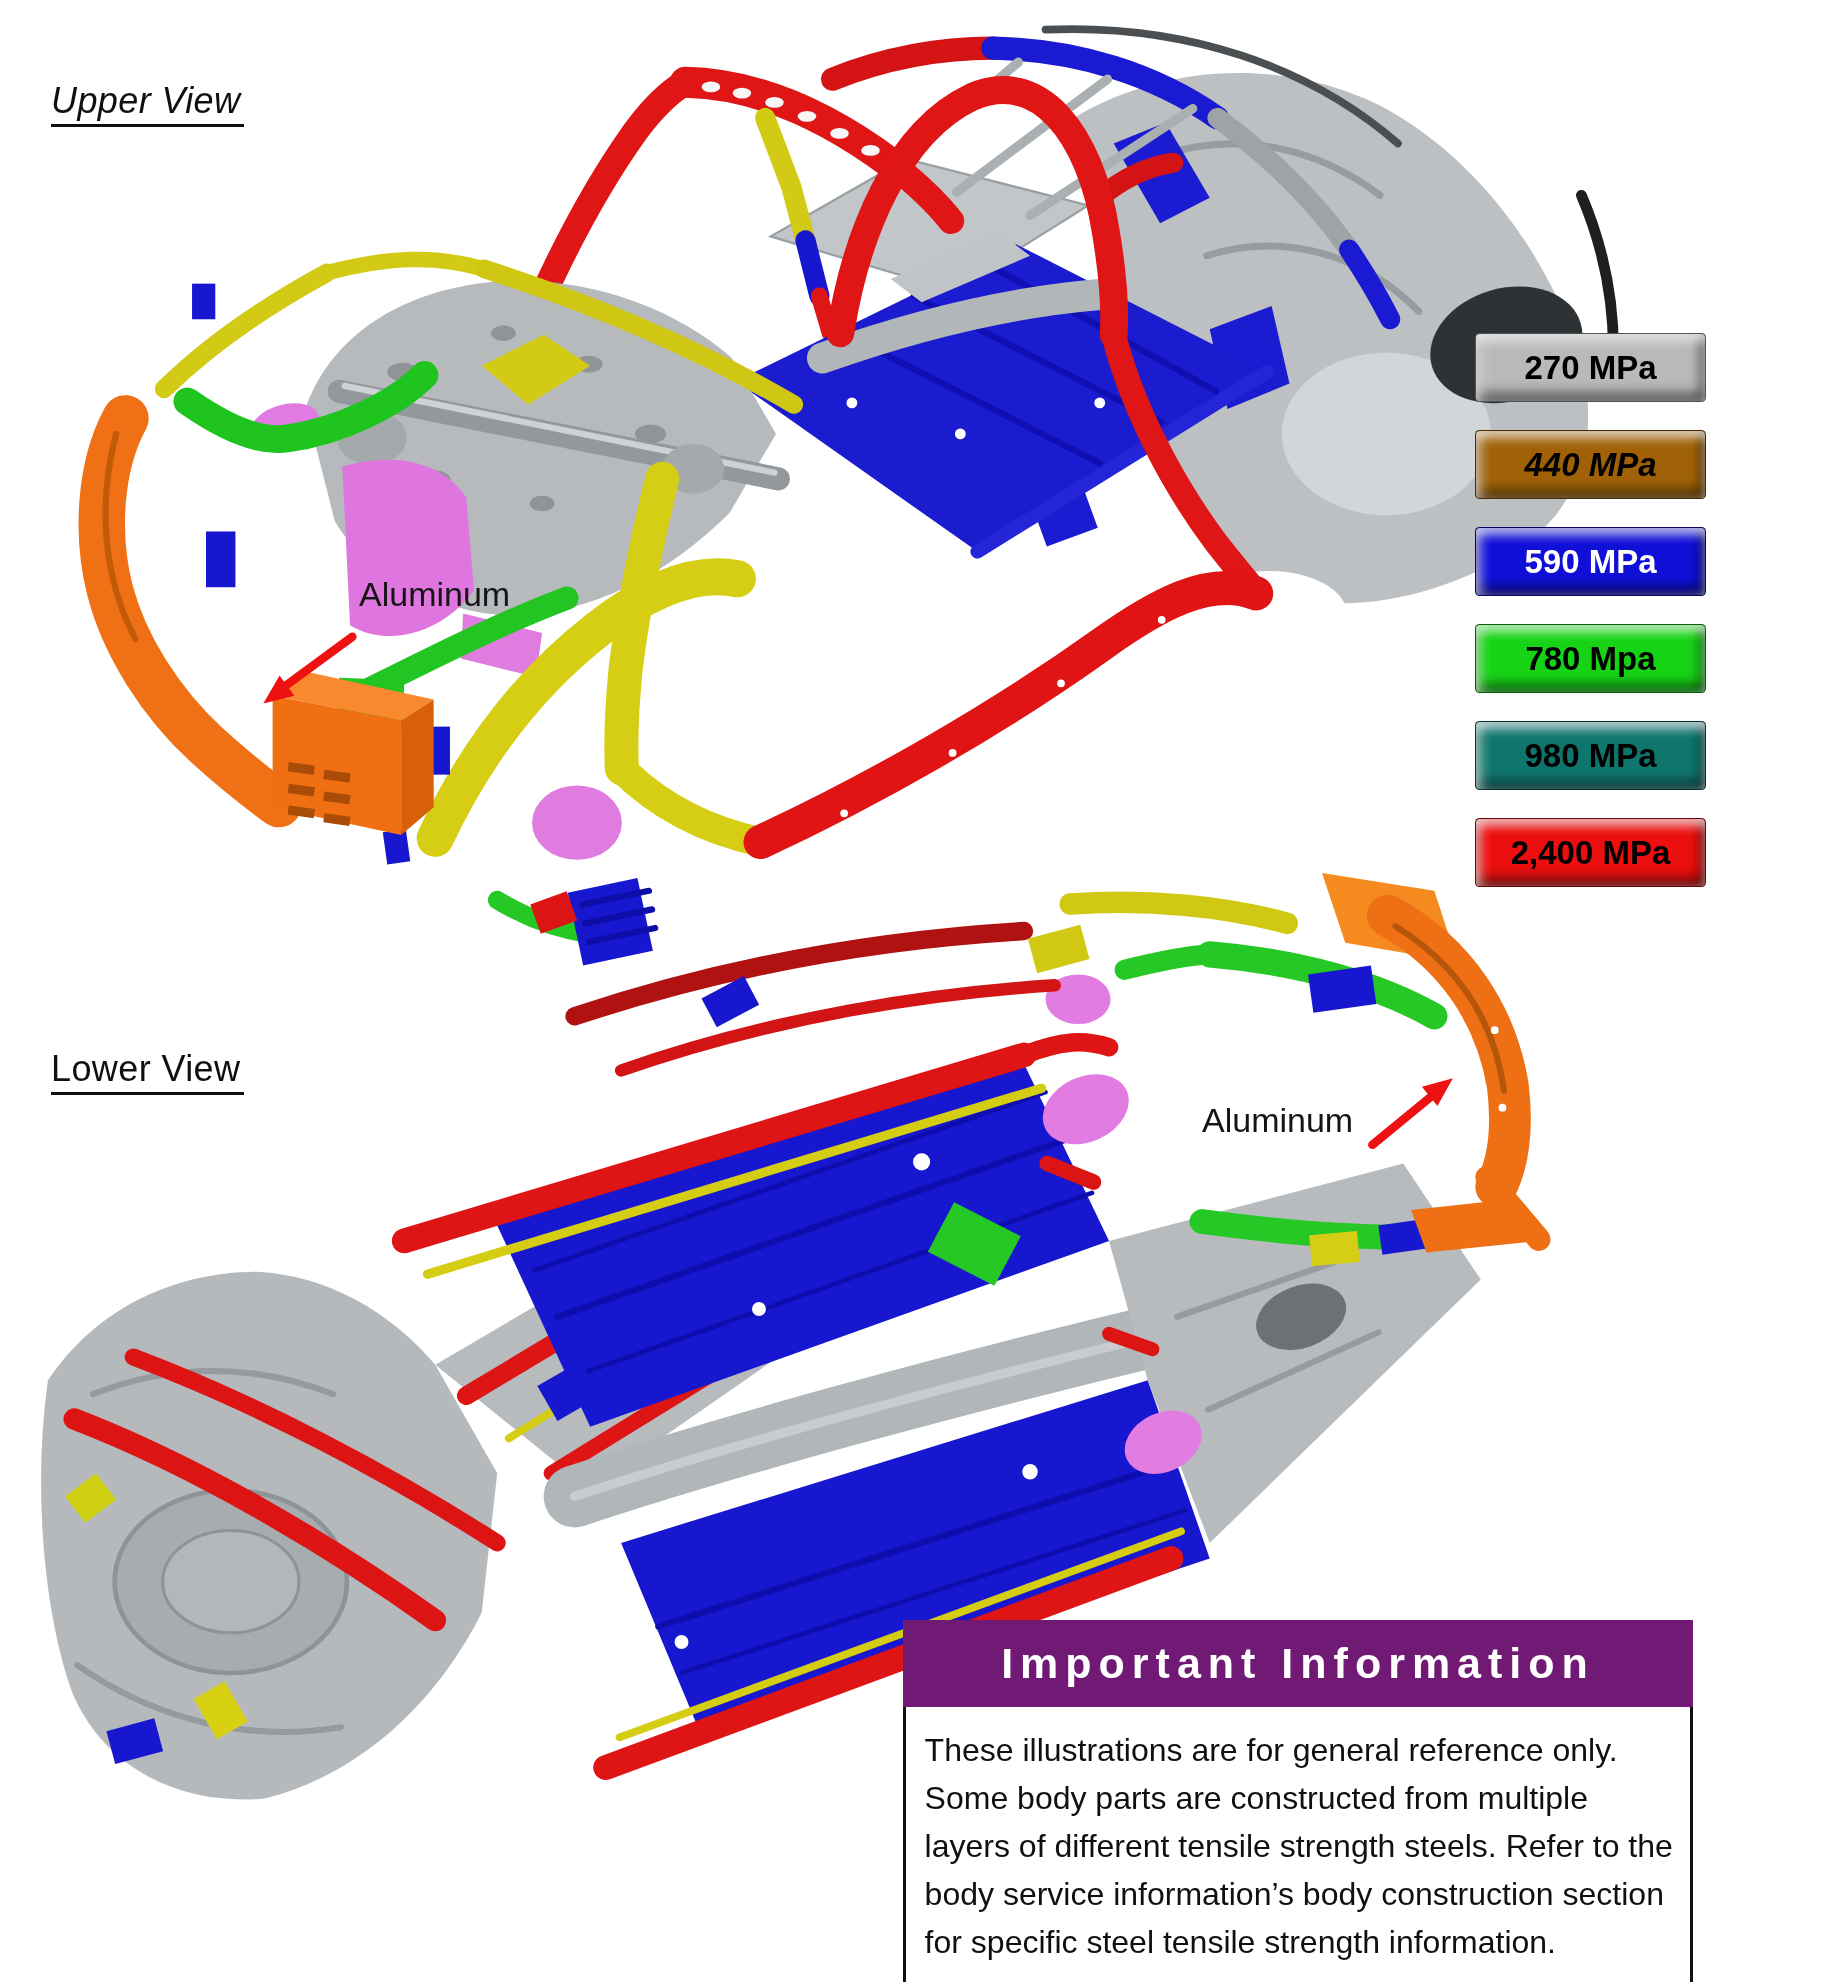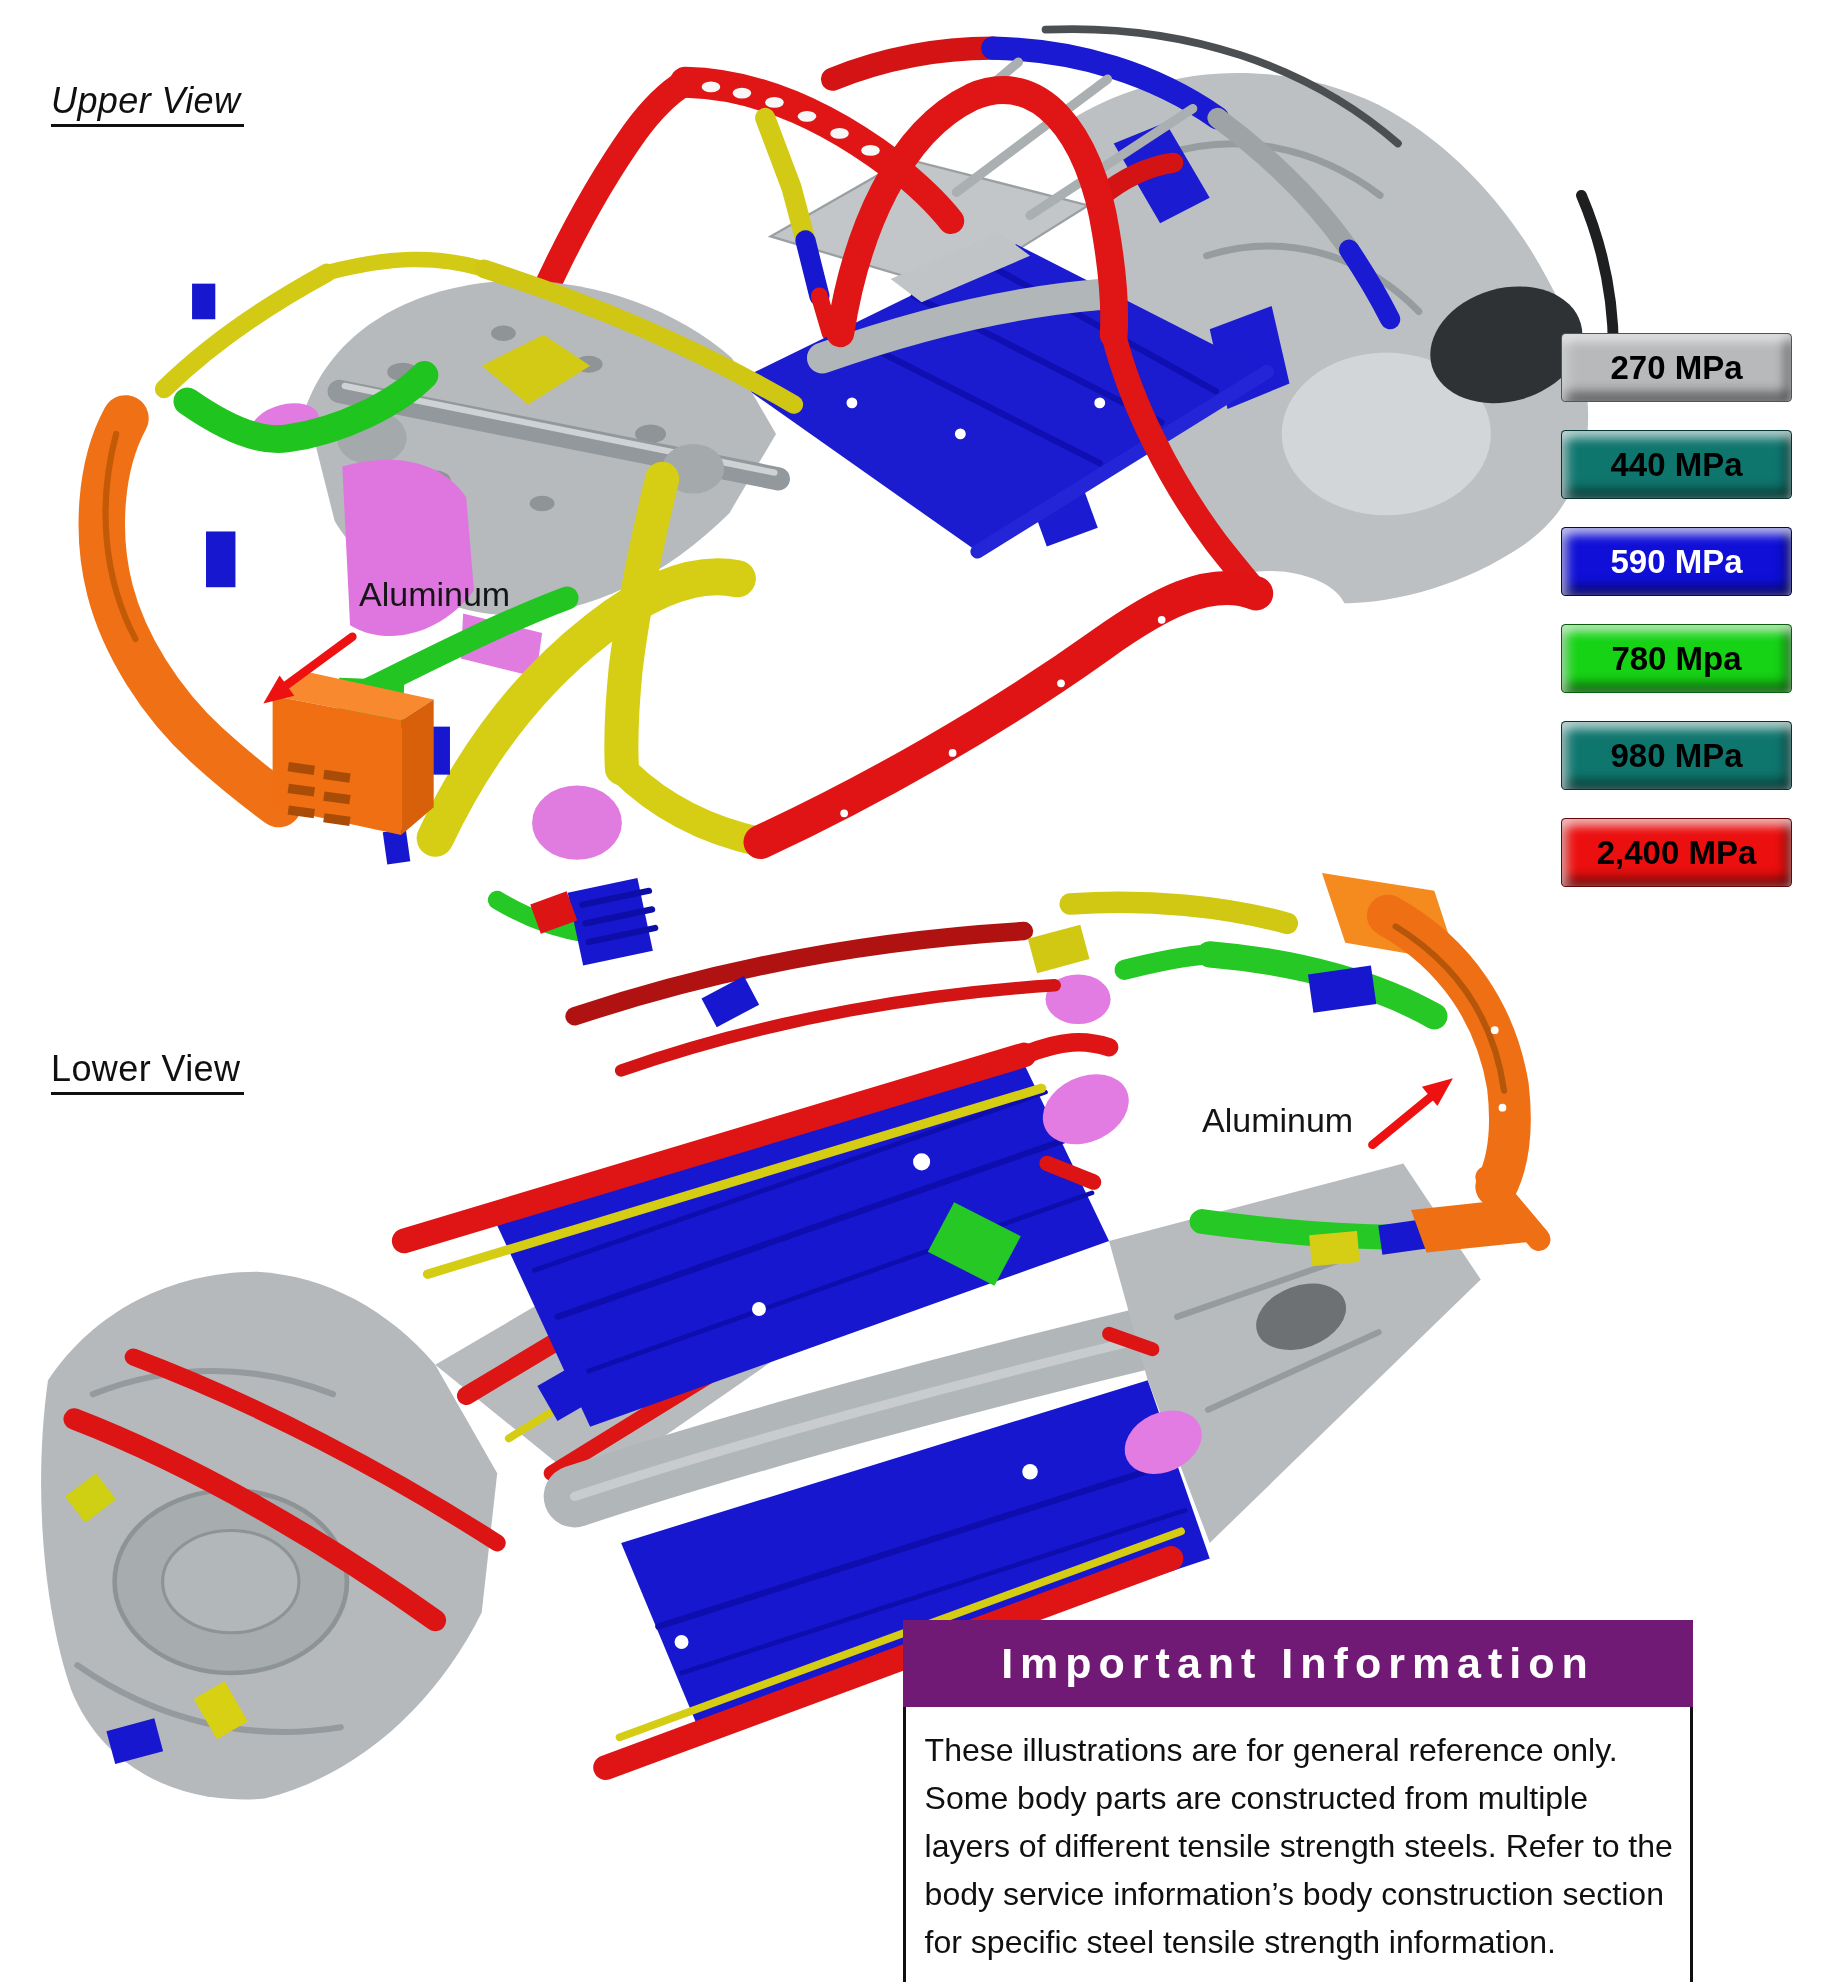--- a/index.html
+++ b/index.html
@@ -14,21 +14,21 @@
     letter-spacing:0.4px;
   }
   #upper-view-label{left:51px;top:81px;font-style:italic;}
   #lower-view-label{left:51px;top:1049px;}
   .aluminum-label{position:absolute;font-size:34px;color:#151515;}
   #aluminum-upper{left:359px;top:575px;}
   #aluminum-lower{left:1202px;top:1101px;}
   #illustration-canvas{position:absolute;left:0;top:0;width:1844px;height:1983px;}
 
   
-  #legend{position:absolute;left:1558px;top:333px;width:237px;}
+  #legend{position:absolute;left:1472px;top:333px;width:237px;}
   .legend-btn{
     width:229px;height:67px;margin:0 auto 28px auto;
     display:flex;align-items:center;justify-content:center;
     font-size:33px;font-weight:bold;border-radius:4.6px;
     border:1.5px solid rgba(0,0,0,0.55);
     box-shadow:
       inset 0 7.7px 9.3px rgba(255,255,255,0.60),
       inset 7.7px 0 9.3px rgba(255,255,255,0.35),
       inset 0 -9.3px 11px rgba(0,0,0,0.45),
       inset -7.7px 0 9.3px rgba(0,0,0,0.30);
@@ -302,21 +302,21 @@
 </svg>
 
 <div id="upper-view-label" class="view-label">Upper View</div>
 <div id="lower-view-label" class="view-label">Lower View</div>
 
 <div id="aluminum-upper" class="aluminum-label">Aluminum</div>
 <div id="aluminum-lower" class="aluminum-label">Aluminum</div>
 
 <div id="legend">
   <div class="legend-btn" style="background-color: rgb(183, 185, 187); color: rgb(0, 0, 0);">270 MPa</div>
-  <div class="legend-btn" style="background-color: #0f766e; color: rgb(0, 0, 0);">440 MPa</div>
+  <div class="legend-btn" style="background-color: #a16207; color: rgb(0, 0, 0); font-style: italic;">440 MPa</div>
   <div class="legend-btn" style="background-color: rgb(15, 15, 216); color: rgb(255, 255, 255);">590 MPa</div>
   <div class="legend-btn" style="background-color: rgb(22, 211, 22); color: rgb(0, 0, 0);">780 Mpa</div>
   <div class="legend-btn" style="background-color: #0f766e; color: rgb(0, 0, 0);">980 MPa</div>
   <div class="legend-btn" style="background-color: rgb(236, 15, 15); color: rgb(0, 0, 0);">2,400 MPa</div>
 </div>
 
 <div id="important-info">
   <div class="info-header">Important Information</div>
   <div class="info-body">These illustrations are for general reference only. Some body parts are constructed from multiple layers of different tensile strength steels. Refer to the body service information’s body construction section for specific steel tensile strength information.</div>
 </div>

